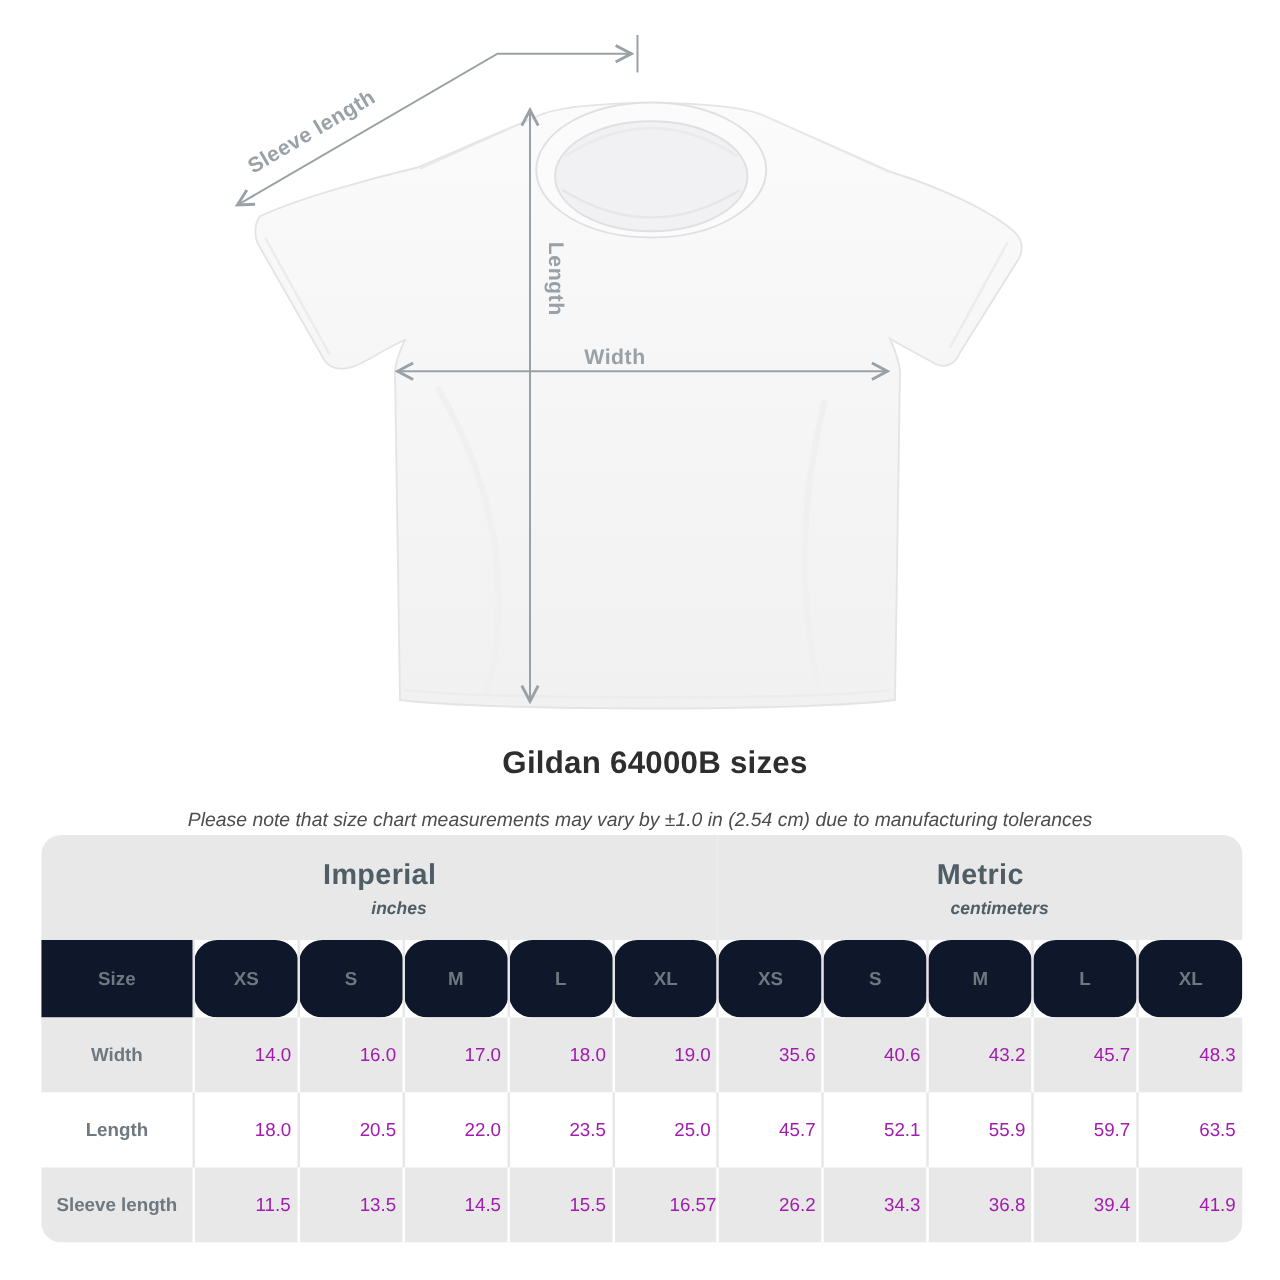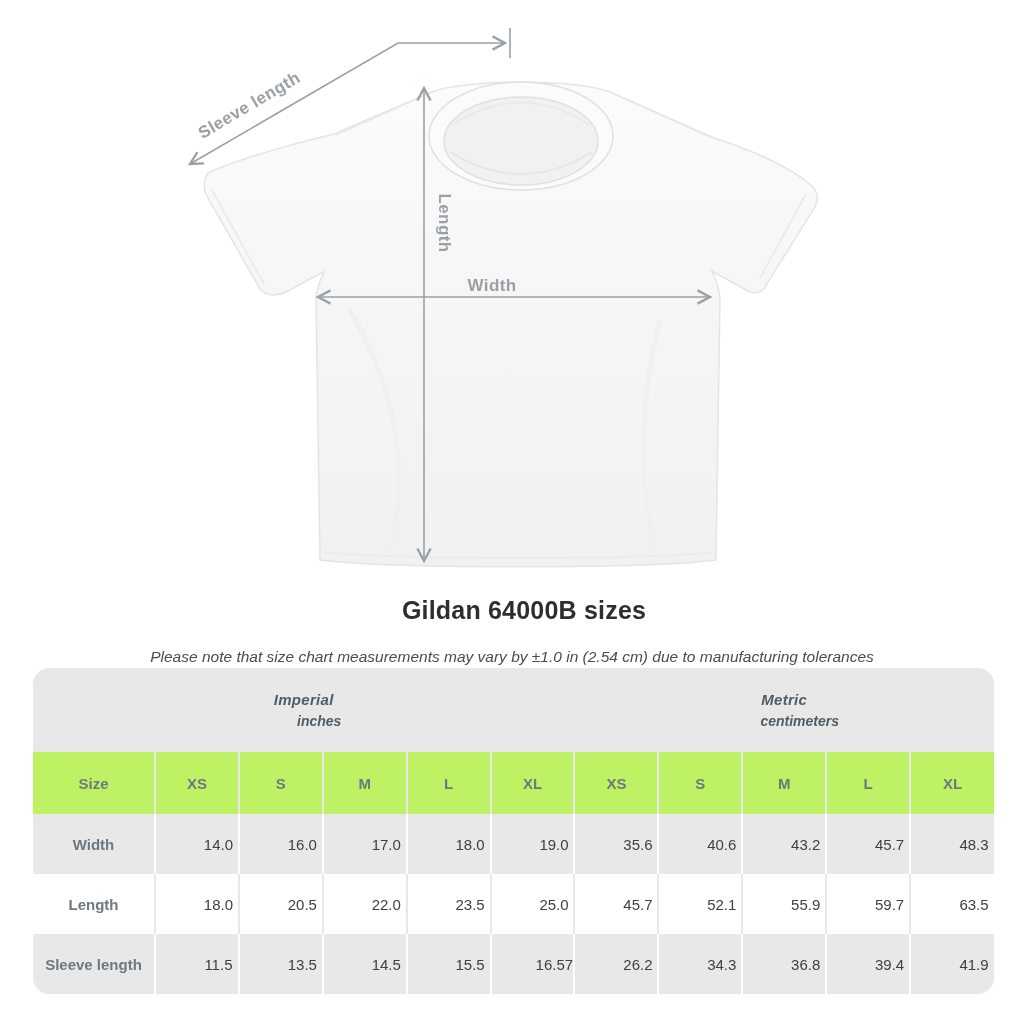--- a/index.html
+++ b/index.html
@@ -19,30 +19,30 @@
   }
 
   .table-wrap {
     position: absolute; left: 33px; top: 668px; width: 961px;
     border-radius: 16px; overflow: hidden;
   }
   table { width: 100%; border-collapse: collapse; table-layout: fixed; }
   col.first-col { width: 122px; }
 
   tr.units th { background: #e8e8e8; height: 84px; vertical-align: middle; padding: 0; }
-  .unit-label { font-size: 15px; font-weight: bold; font-style: italic; color: #4f5d66; letter-spacing: 0.3px; }
+  .unit-label { font-size: 23px; font-weight: bold; color: #4f5d66; letter-spacing: 0.3px; }
   .unit-sub   { font-size: 14px; font-style: italic; color: #4f5d66; margin-top: 5px; padding-left: 31px; }
 
-  tr.sizes { background: #bef264; }
+  tr.sizes { background: #0f172a; }
   tr.sizes th { height: 60px; font-size: 15px; font-weight: bold; color: #6d7880; }
-  tr.sizes > * + * { border-left: 2px solid #e7e7e7; }
+  tr.sizes > * + * { border-left: 2px solid #e7e7e7; border-radius: 19px; }
 
   tr.data { height: 60px; }
   tr.data th { font-size: 15px; font-weight: bold; color: #6d7880; }
-  tr.data td { font-size: 15px; color: #404040; text-align: center; padding-left: 44px; }
+  tr.data td { font-size: 15px; color: #a21caf; text-align: center; padding-left: 44px; }
   tr.data.light { background: #ffffff; }
   tr.data.light > * + * { border-left: 2px solid #e7e7e7; }
   tr.data.shade { background: #e8e8e8; }
   tr.data.shade > * + * { border-left: 2px solid #ffffff; }
 
   .ann-text { font-size: 17px; font-weight: bold; fill: #9aa1a6; letter-spacing: 0.4px; }
 </style>
 </head>
 <body>
 

